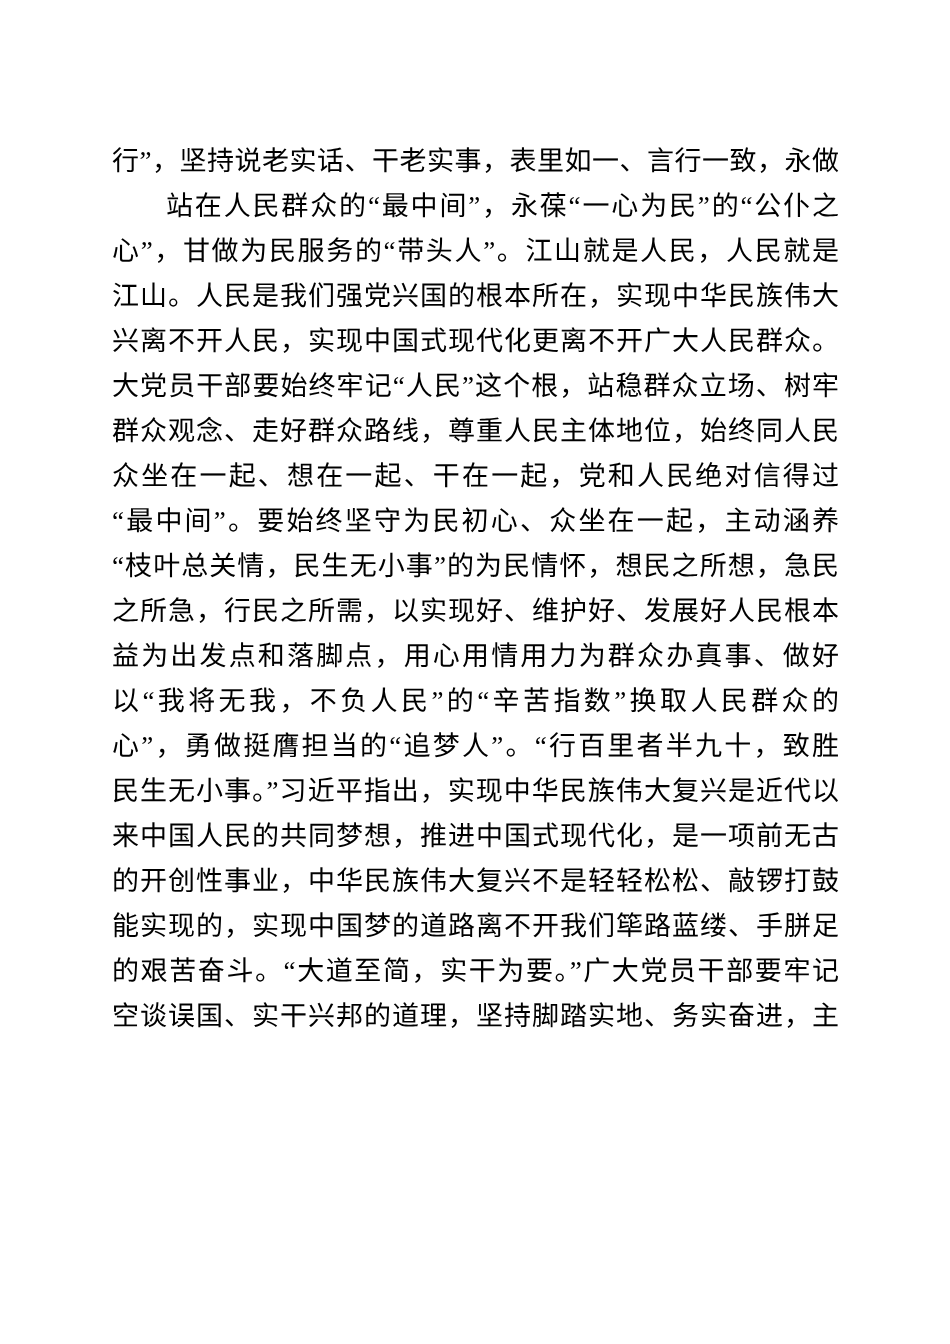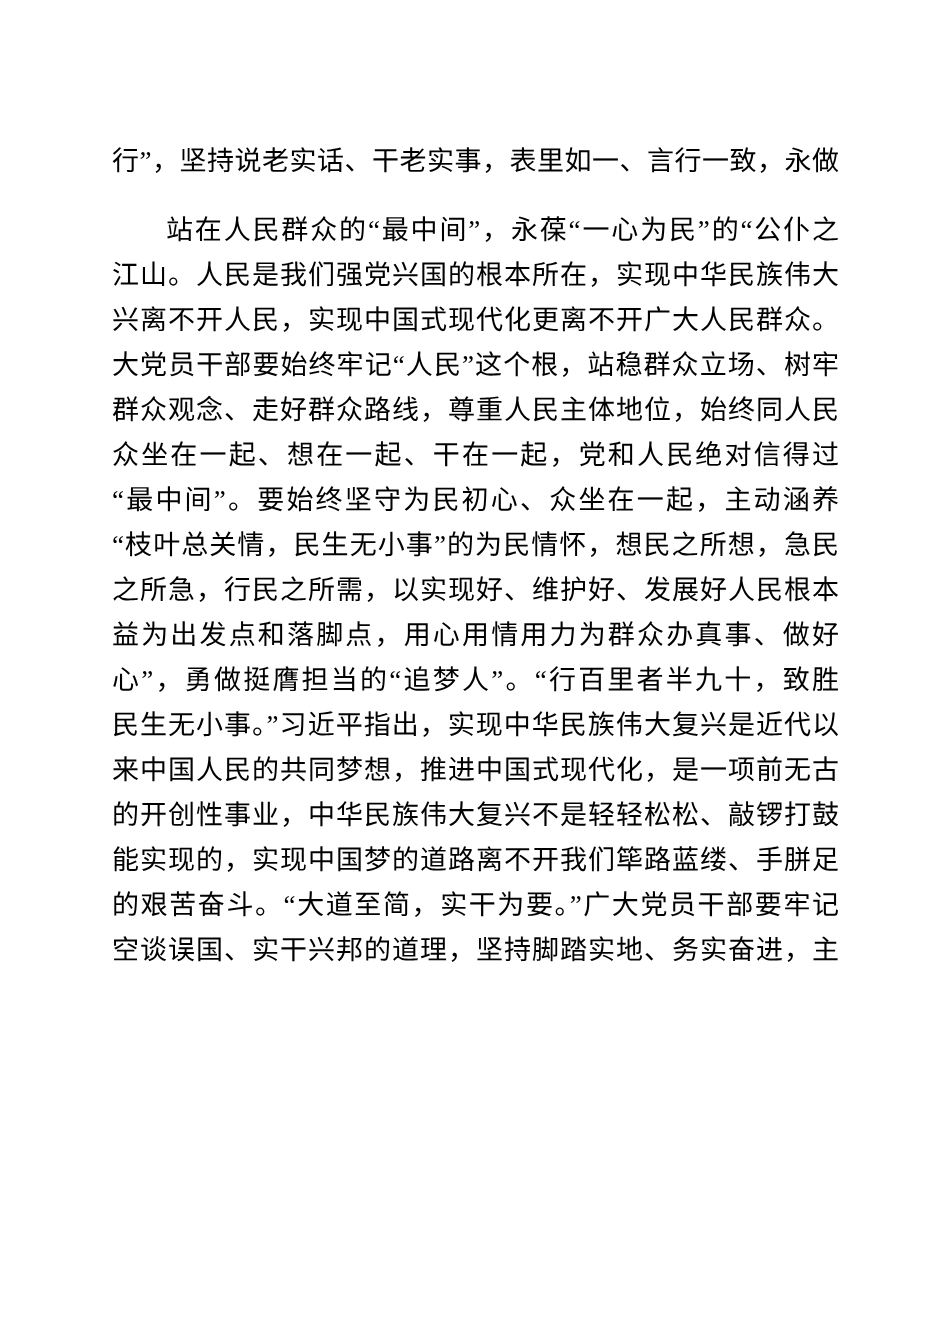--- a/index.html
+++ b/index.html
@@ -34,43 +34,44 @@
     text-align-last: justify;
     text-justify: inter-character;
     overflow: hidden;
   }
   .text-line.line-final-short {
     text-align: left;
     text-align-last: left;
   }
   .text-line.line-indent {
     text-indent: 54px;
-    margin-top: 24px;
   }
 </style>
 </head>
 <body>
 
 <div class="page">
   <div class="text-block">
 
   <div class="paragraph">
         <div class="text-line">行”，坚持说老实话、干老实事，表里如一、言行一致，永做</div>
       </div>
       <div class="paragraph">
         <div class="text-line line-indent">站在人民群众的“最中间”，永葆“一心为民”的“公仆之</div>
+        <div class="text-line">心”，甘做为民服务的“带头人”。江山就是人民，人民就是</div>
         <div class="text-line">江山。人民是我们强党兴国的根本所在，实现中华民族伟大复</div>
         <div class="text-line">兴离不开人民，实现中国式现代化更离不开广大人民群众。广</div>
         <div class="text-line">大党员干部要始终牢记“人民”这个根，站稳群众立场、树牢</div>
         <div class="text-line">群众观念、走好群众路线，尊重人民主体地位，始终同人民群</div>
         <div class="text-line">众坐在一起、想在一起、干在一起，党和人民绝对信得过</div>
         <div class="text-line">“最中间”。要始终坚守为民初心、众坐在一起，主动涵养</div>
         <div class="text-line">“枝叶总关情，民生无小事”的为民情怀，想民之所想，急民</div>
         <div class="text-line">之所急，行民之所需，以实现好、维护好、发展好人民根本利</div>
         <div class="text-line">益为出发点和落脚点，用心用情用力为群众办真事、做好事，</div>
+        <div class="text-line">以“我将无我，不负人民”的“辛苦指数”换取人民群众的</div>
       </div>
       <div class="paragraph">
         <div class="text-line">心”，勇做挺膺担当的“追梦人”。“行百里者半九十，致胜</div>
         <div class="text-line">民生无小事。”习近平指出，实现中华民族伟大复兴是近代以</div>
         <div class="text-line">来中国人民的共同梦想，推进中国式现代化，是一项前无古人</div>
         <div class="text-line">的开创性事业，中华民族伟大复兴不是轻轻松松、敲锣打鼓就</div>
         <div class="text-line">能实现的，实现中国梦的道路离不开我们筚路蓝缕、手胼足胝</div>
         <div class="text-line">的艰苦奋斗。“大道至简，实干为要。”广大党员干部要牢记</div>
         <div class="text-line">空谈误国、实干兴邦的道理，坚持脚踏实地、务实奋进，主动</div>
       </div>

